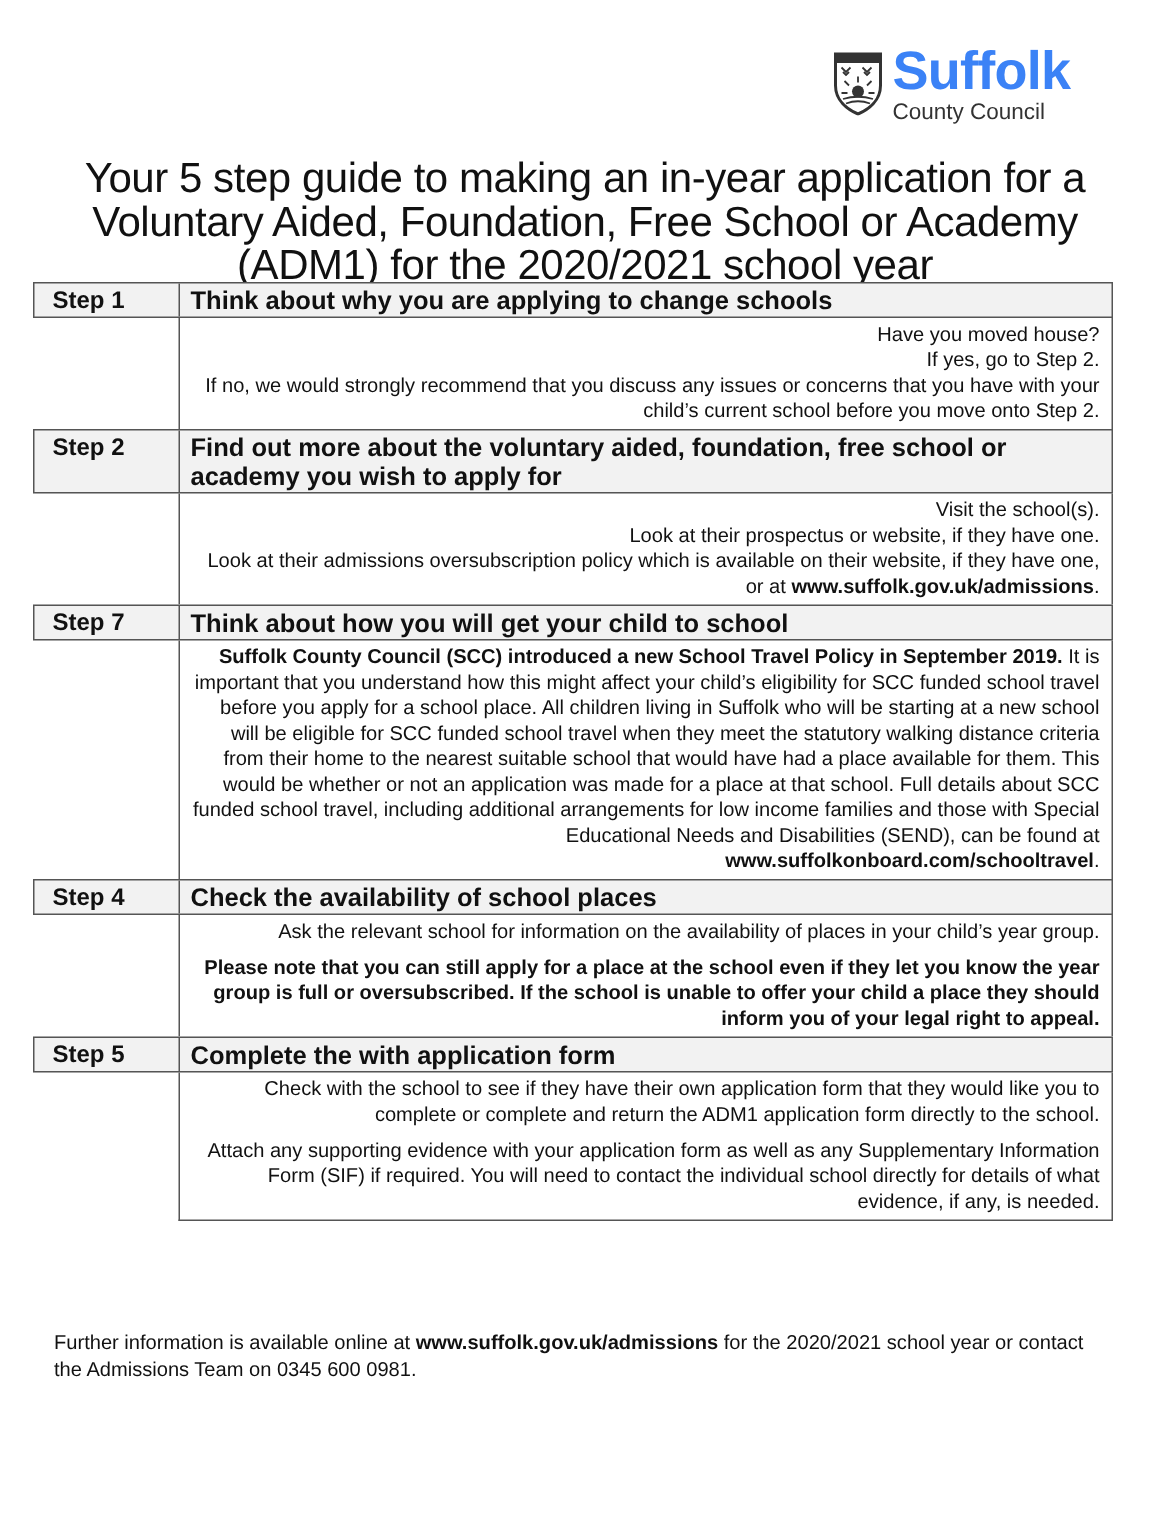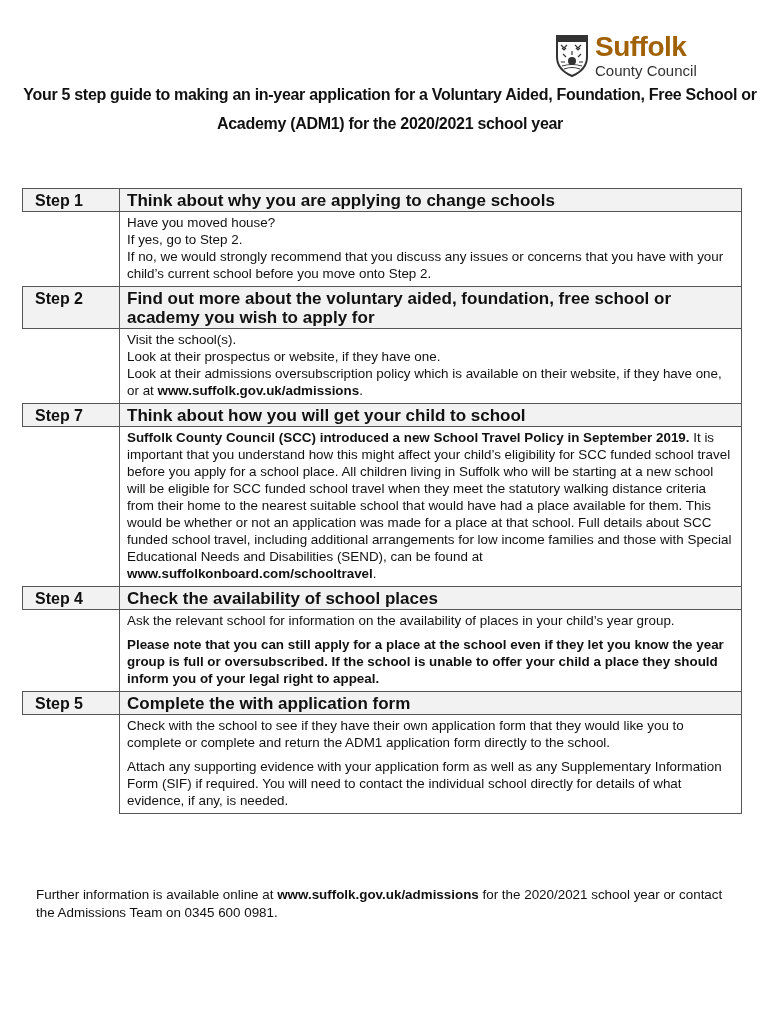--- a/index.html
+++ b/index.html
@@ -8,45 +8,45 @@
     font-family: "Liberation Sans", sans-serif; color: #111;
   }
   .logo {
     position: absolute; left: 555px; top: 28px; width: 165px; height: 54px;
     display: flex; align-items: center;
   }
   .crest {
     width: 34px; height: 44px; margin-right: 6px;
   }
   .logo-text { display: flex; flex-direction: column; line-height: 1; }
-  .logo-main { font-size: 28px; font-weight: bold; color: #a16207; letter-spacing: -0.5px; }
+  .logo-main { font-size: 36px; font-weight: bold; color: #3b82f6; letter-spacing: -0.5px; }
   .logo-sub { font-size: 15px; font-weight: normal; color: #333; margin-top: 2px; }
 
   .title {
-    position: absolute; left: 20px; top: 80px; width: 740px;
-    text-align: center; font-size: 16px; font-weight: bold; line-height: 29px;
+    position: absolute; left: 20px; top: 104px; width: 740px;
+    text-align: center; font-size: 28px; font-weight: normal; line-height: 29px;
     letter-spacing: -0.3px; margin: 0;
   }
 
   .steps { position: absolute; left: 22px; top: 188px; width: 720px; }
   .step { position: relative; }
   .step-head {
     display: flex; background: #f2f2f2;
     border: 1px solid #555;
   }
   .step-num {
     width: 97px; padding: 3px 0 0 12px; box-sizing: border-box;
     font-size: 16px; font-weight: bold; border-right: 1px solid #555;
   }
   .step-title {
     flex: 1; padding: 2px 8px 1px 7px; font-size: 17px; font-weight: bold; line-height: 19px;
   }
   .step-body {
     margin-left: 97px; border-left: 1px solid #555; border-right: 1px solid #555;
-    padding: 2px 8px 4px 7px; font-size: 13.4px; line-height: 17px;
+    padding: 2px 8px 4px 7px; font-size: 13.4px; line-height: 17px; text-align: right;
   }
   .step-body p { margin: 0; }
   .step-body p + p.gap { margin-top: 7px; }
   .step.last .step-body { border-bottom: 1px solid #555; }
   b { font-weight: bold; }
 
   .footer {
     position: absolute; left: 36px; top: 886px; width: 700px;
     font-size: 13.4px; line-height: 18px; margin: 0;
   }

